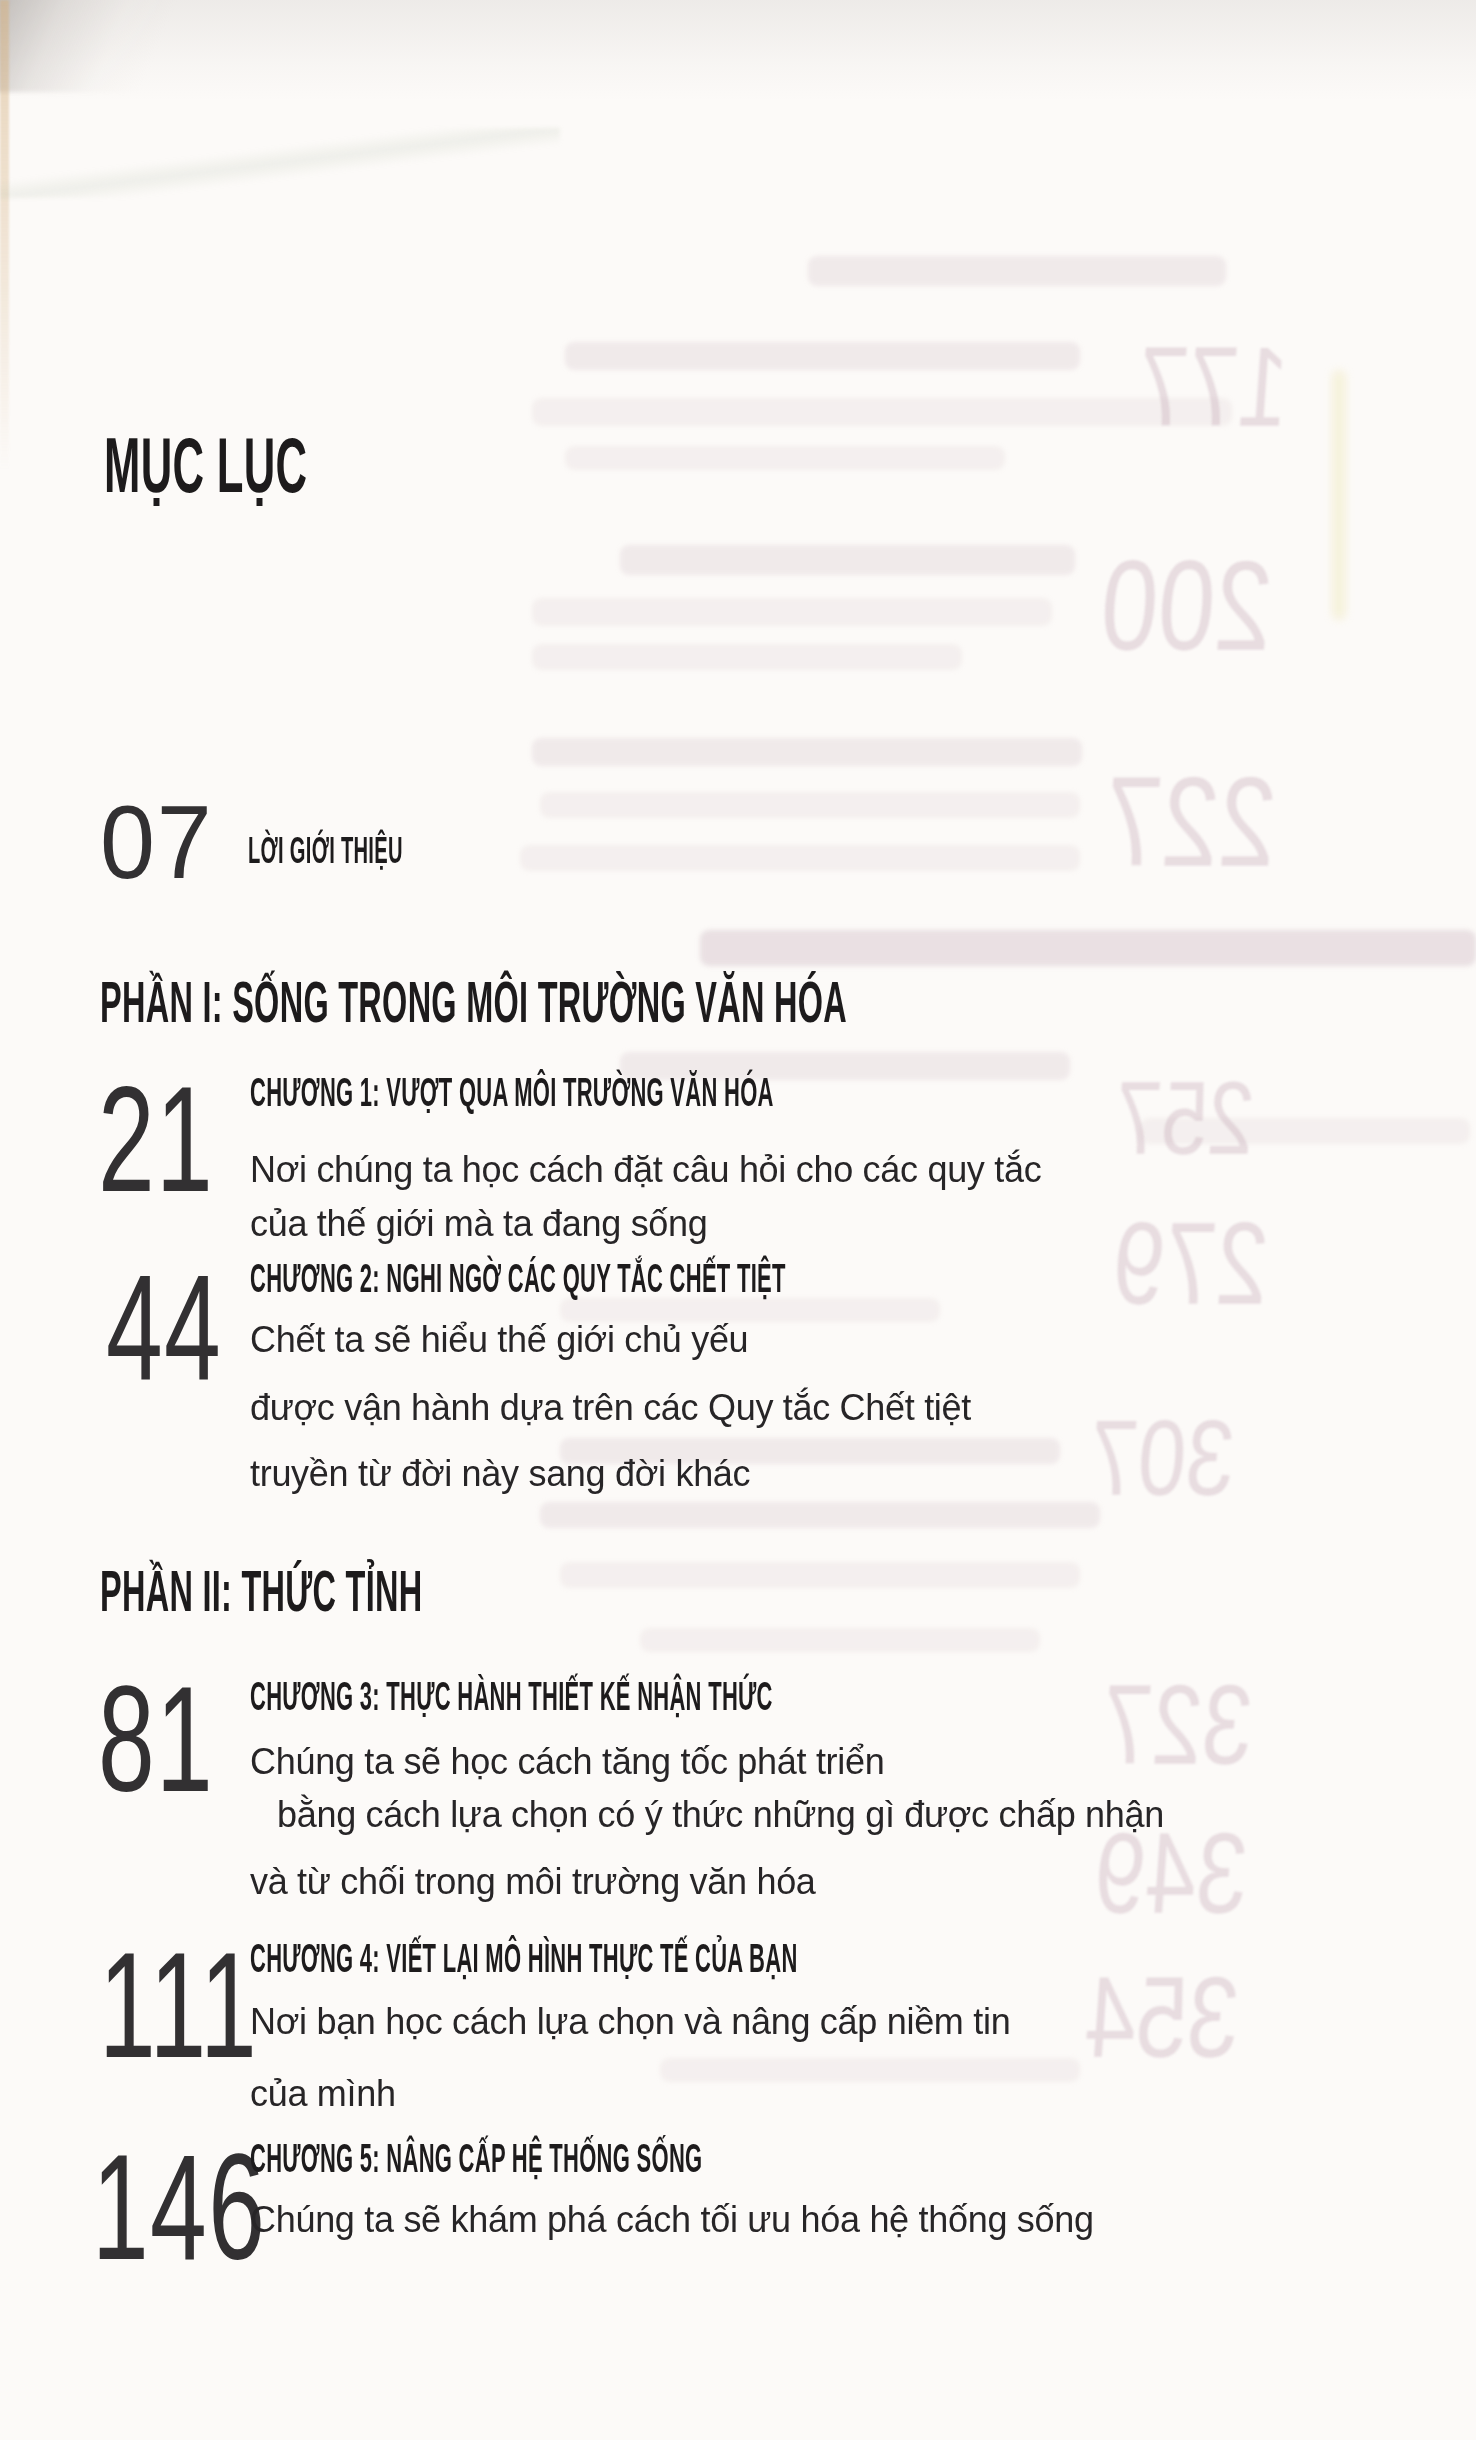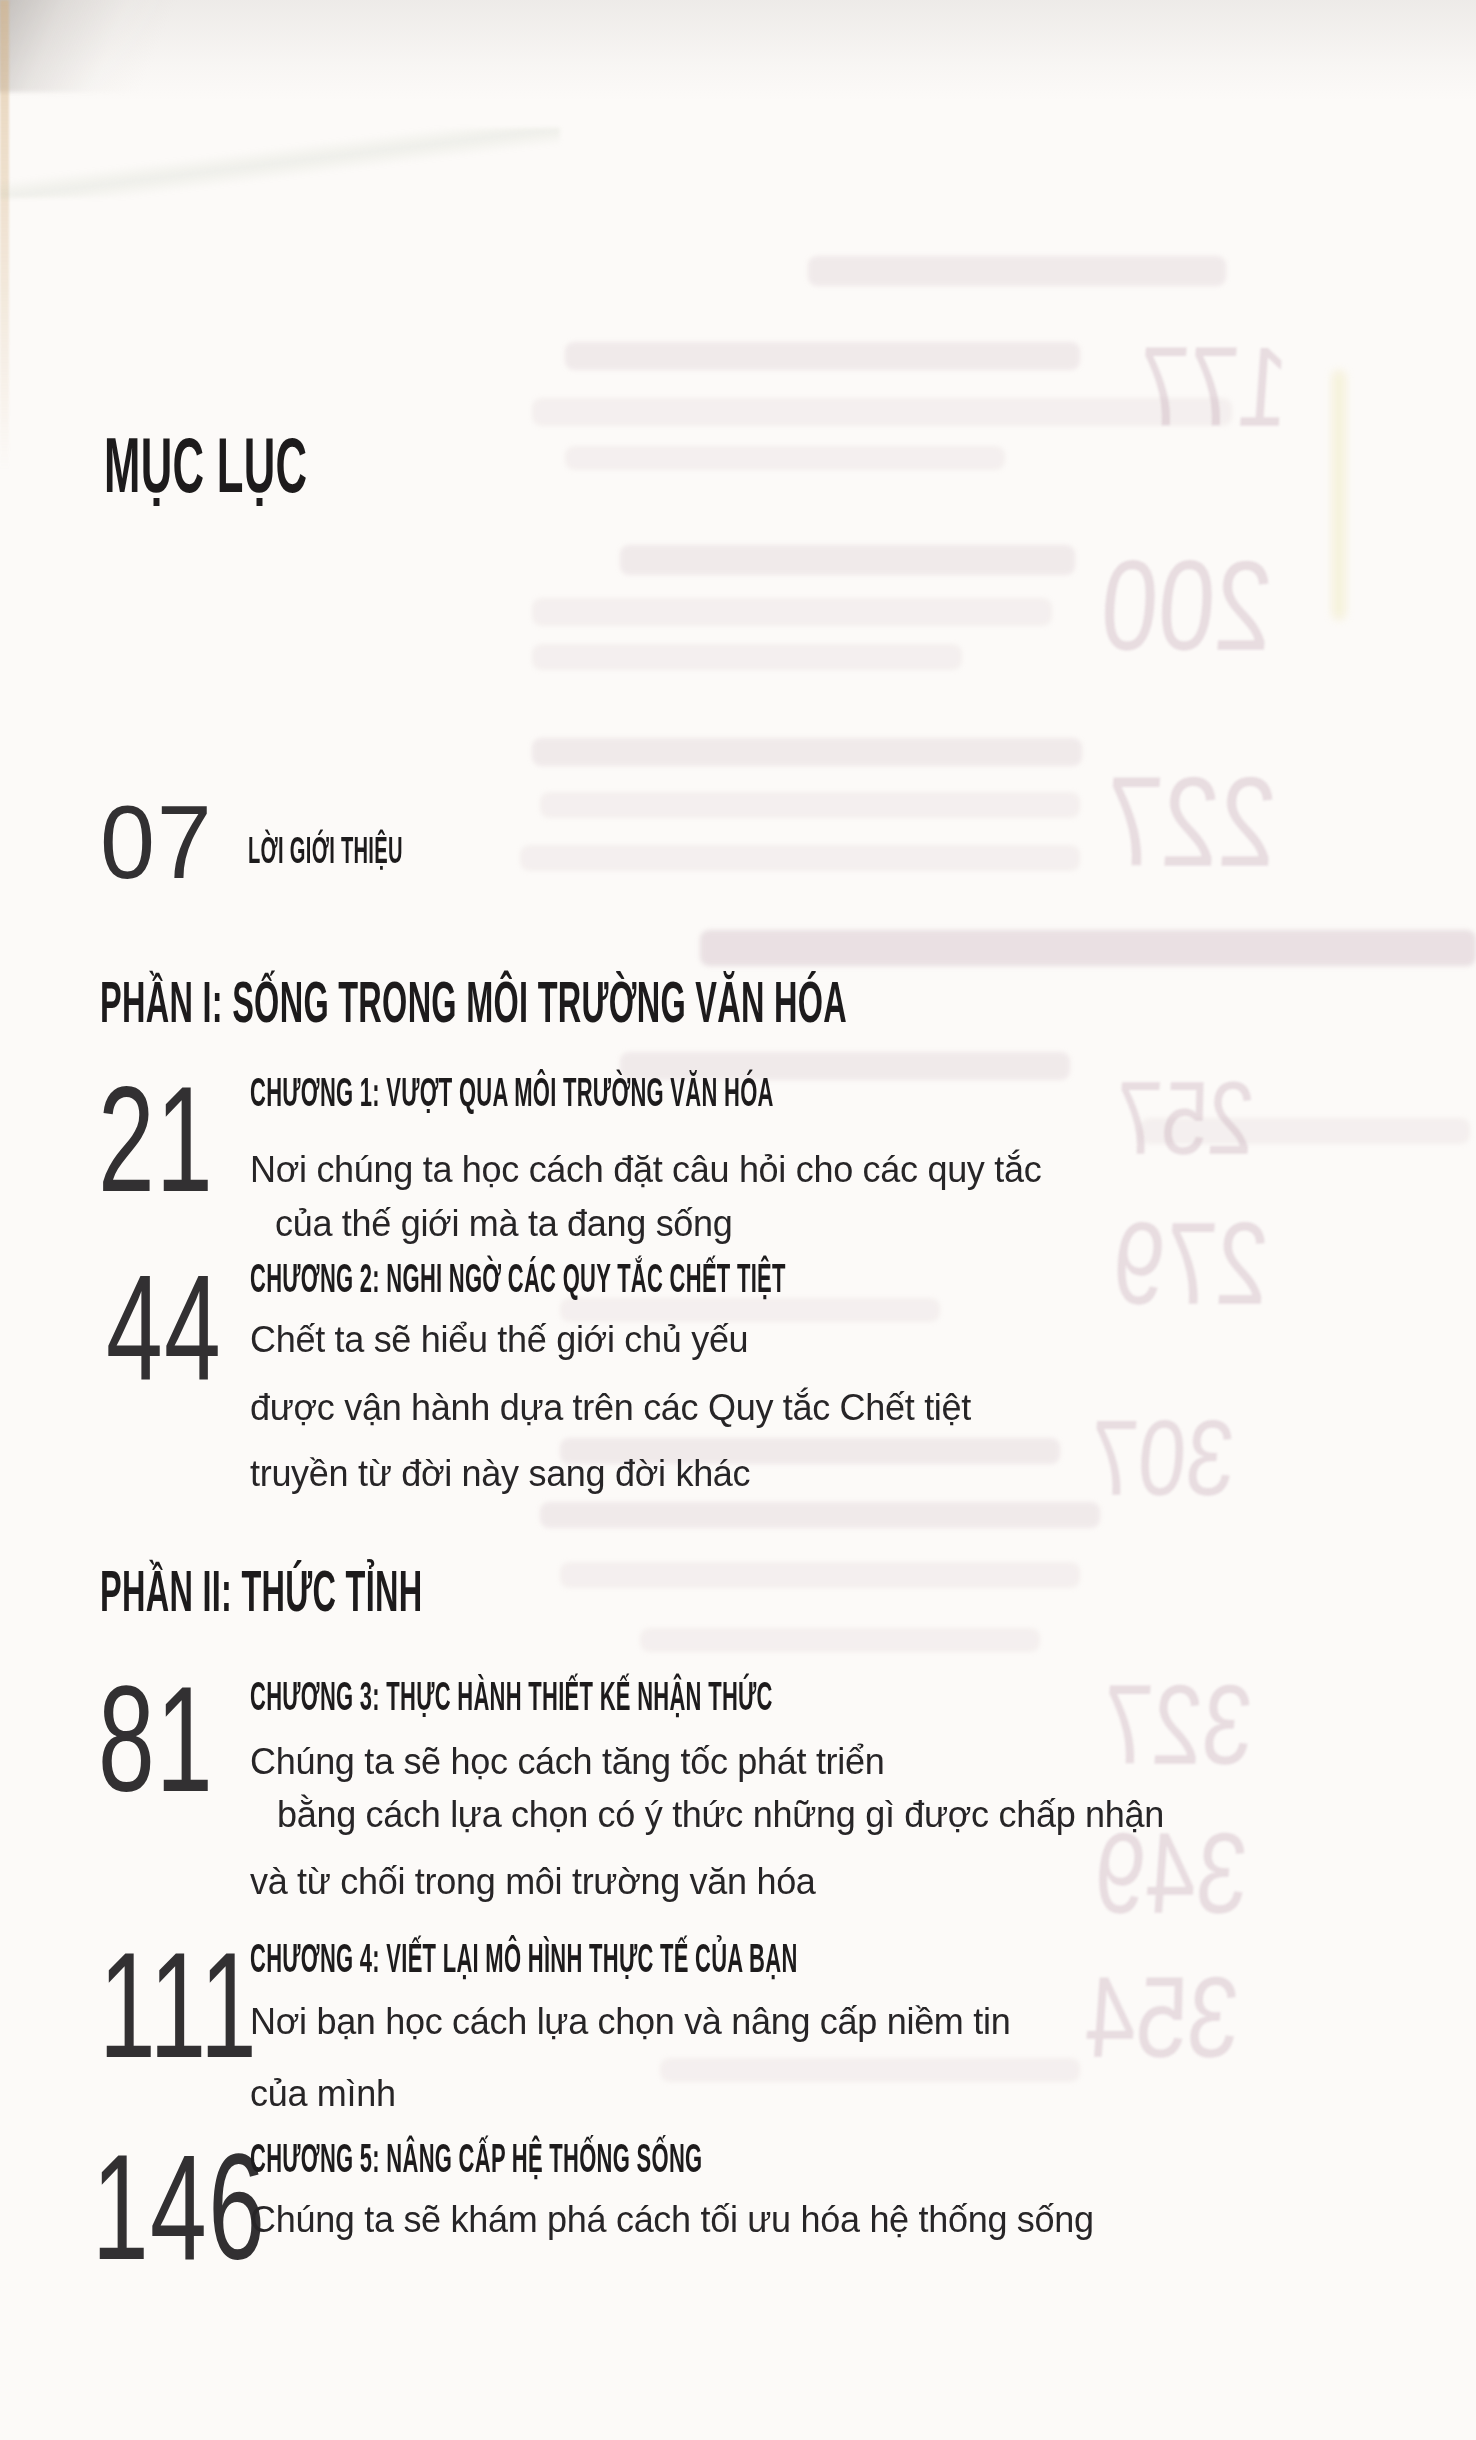--- a/index.html
+++ b/index.html
@@ -54,21 +54,21 @@
   .chead{position:absolute;left:250px;font-size:40px;transform:scaleX(0.55);}
   .desc{position:absolute;left:250px;font-size:36px;line-height:1;
     color:#272527;white-space:nowrap;letter-spacing:-0.3px;}
   .n-intro{left:100px;top:790px;font-size:104px;transform:scaleX(0.95);}
   .intro-label{position:absolute;left:248px;top:833px;font-size:36px;}
   .n-ch1{left:98px;top:1064px;font-size:150px;}
   .n-ch2{left:106px;top:1252px;font-size:150px;}
   .n-ch3{left:98px;top:1664px;font-size:150px;}
   .n-ch4{left:99px;top:1930px;font-size:150px;}
   .n-ch5{left:92px;top:2132px;font-size:150px;}
-  .h-ch1{top:1072px;} .d-ch1-0{top:1152px;} .d-ch1-1{top:1206px;margin-left:25px;}
+  .h-ch1{top:1072px;} .d-ch1-0{top:1152px;} .d-ch1-1{top:1206px;}
   .h-ch2{top:1258px;} .d-ch2-0{top:1322px;} .d-ch2-1{top:1390px;} .d-ch2-2{top:1456px;}
   .h-ch3{top:1676px;} .d-ch3-0{top:1744px;} .d-ch3-1{top:1797px;margin-left:27px;} .d-ch3-2{top:1864px;}
   .h-ch4{top:1938px;} .d-ch4-0{top:2004px;} .d-ch4-1{top:2076px;}
   .h-ch5{top:2138px;} .d-ch5-0{top:2202px;}
 </style>
 </head>
 <body>
 
 <div class="page">
 

